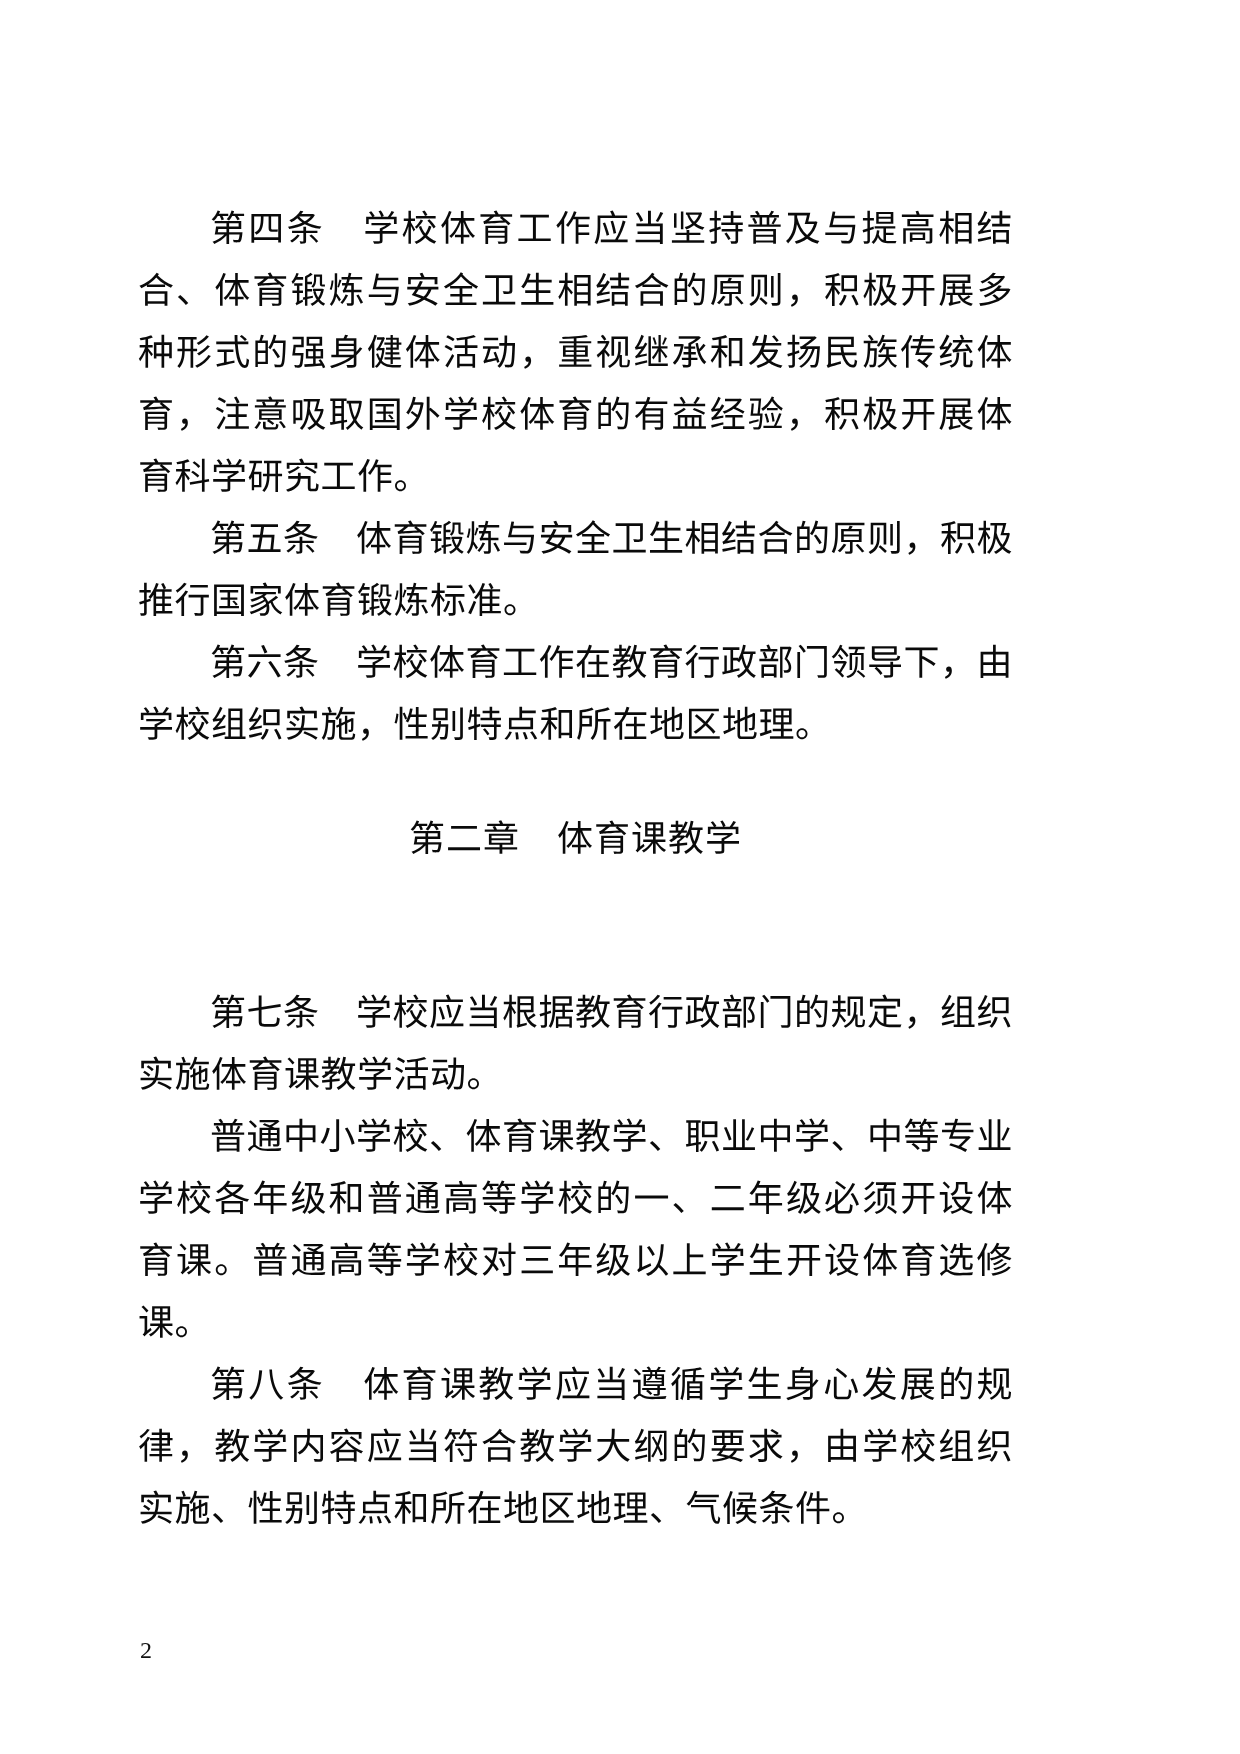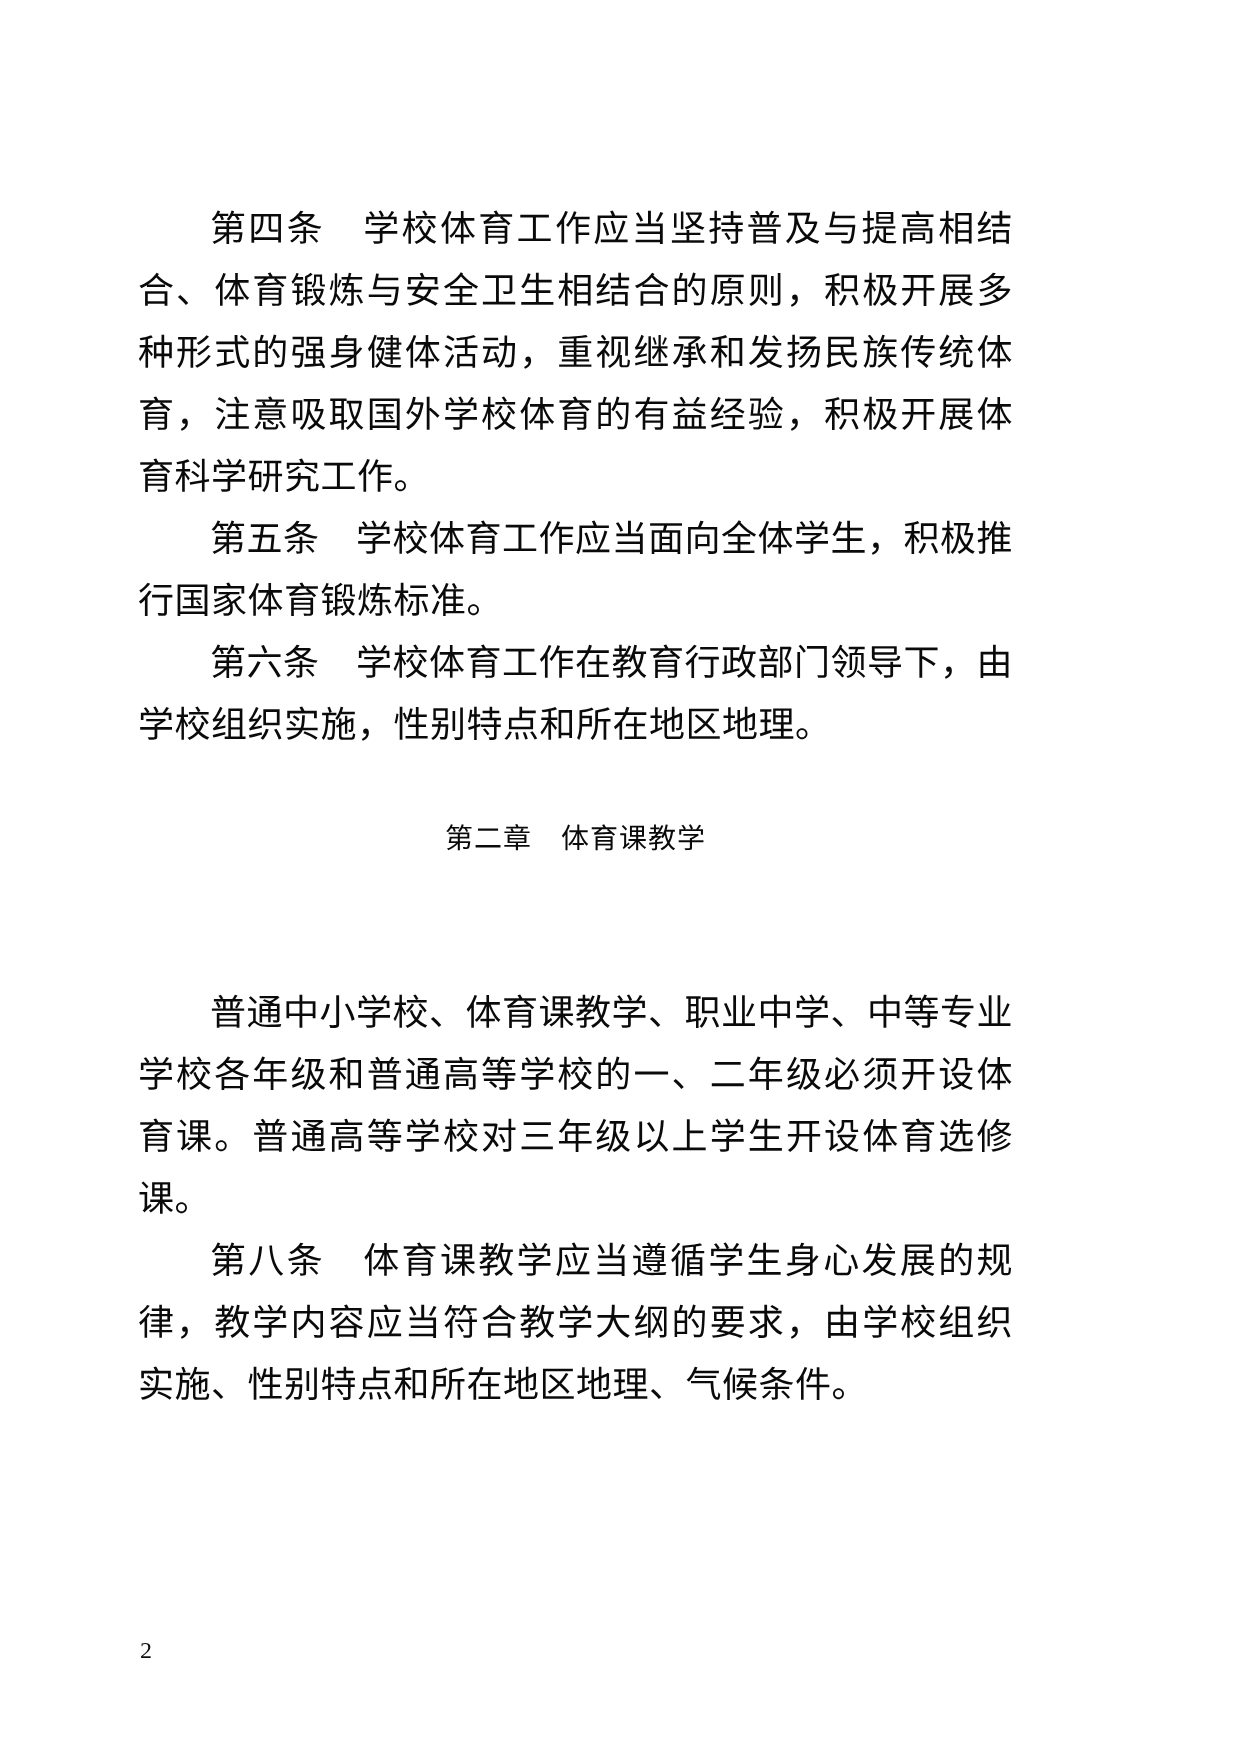--- a/index.html
+++ b/index.html
@@ -50,21 +50,21 @@
     text-indent: 72px;
   }
 
   
   .para + .para {
     margin-top: 0;
   }
 
   
   .chapter-heading {
-    font-size: 28px;
+    font-size: 36px;
     line-height: 62px;
     text-align: center;
     margin: 52px 0 0 0;
     color: #0a0a0a;
     letter-spacing: 1px;
     font-weight: 400;
   }
 
   
   .heading-gap {
@@ -84,28 +84,29 @@
 </style>
 </head>
 <body>
 
 <div class="page">
 
   <div class="doc-body">
 
     <p class="para indent">第四条　学校体育工作应当坚持普及与提高相结合、体育锻炼与安全卫生相结合的原则，积极开展多种形式的强身健体活动，重视继承和发扬民族传统体育，注意吸取国外学校体育的有益经验，积极开展体育科学研究工作。</p>
 
-    <p class="para indent">第五条　学校体育工作应当面向全体学生，积极推行国家体育锻炼标准。</p>
+    <p class="para indent">第五条　体育锻炼与安全卫生相结合的原则，积极推行国家体育锻炼标准。</p>
 
     <p class="para indent">第六条　学校体育工作在教育行政部门领导下，由学校组织实施，性别特点和所在地区地理。</p>
 
     <h2 class="chapter-heading">第二章　体育课教学</h2>
 
     <div class="heading-gap"></div>
 
+    <p class="para indent">第七条　学校应当根据教育行政部门的规定，组织实施体育课教学活动。</p>
 
     <p class="para indent">普通中小学校、体育课教学、职业中学、中等专业学校各年级和普通高等学校的一、二年级必须开设体育课。普通高等学校对三年级以上学生开设体育选修课。</p>
 
     <p class="para indent">第八条　体育课教学应当遵循学生身心发展的规律，教学内容应当符合教学大纲的要求，由学校组织实施、性别特点和所在地区地理、气候条件。</p>
 
 
   </div>
 
   <div class="page-number">2</div>
 

